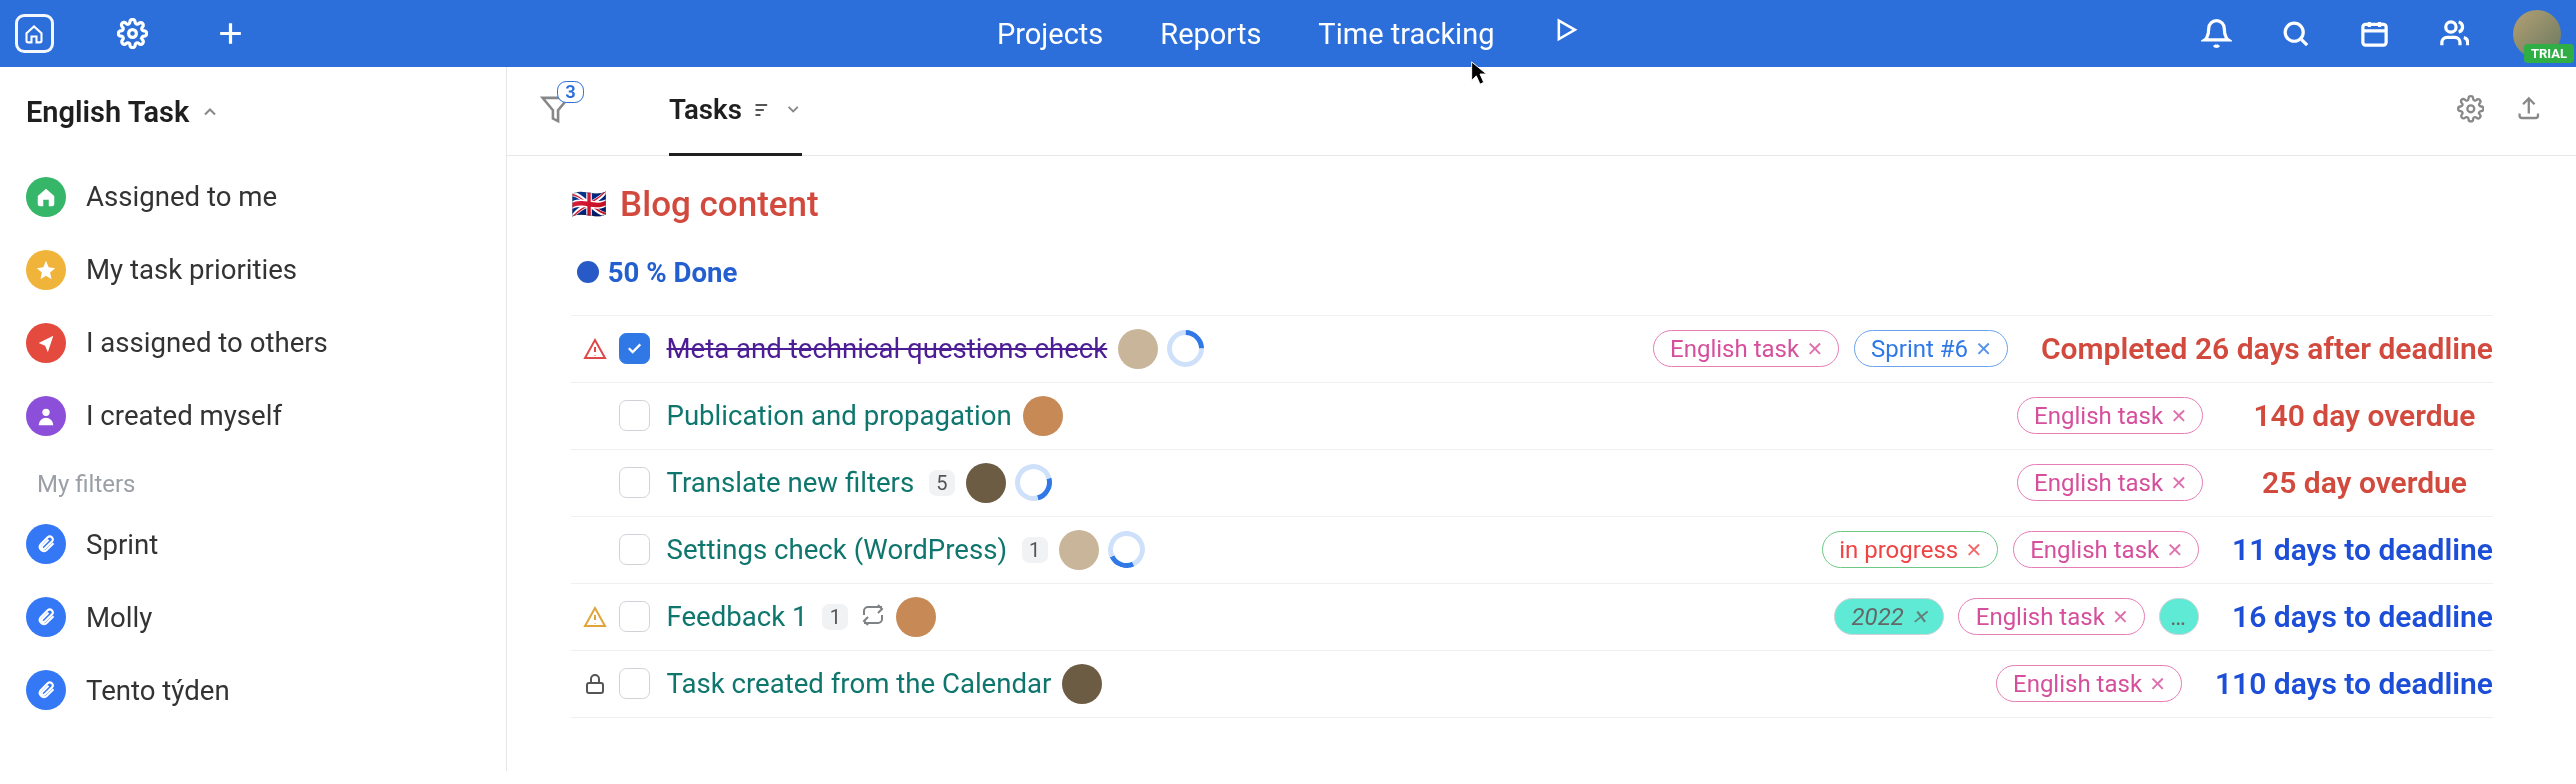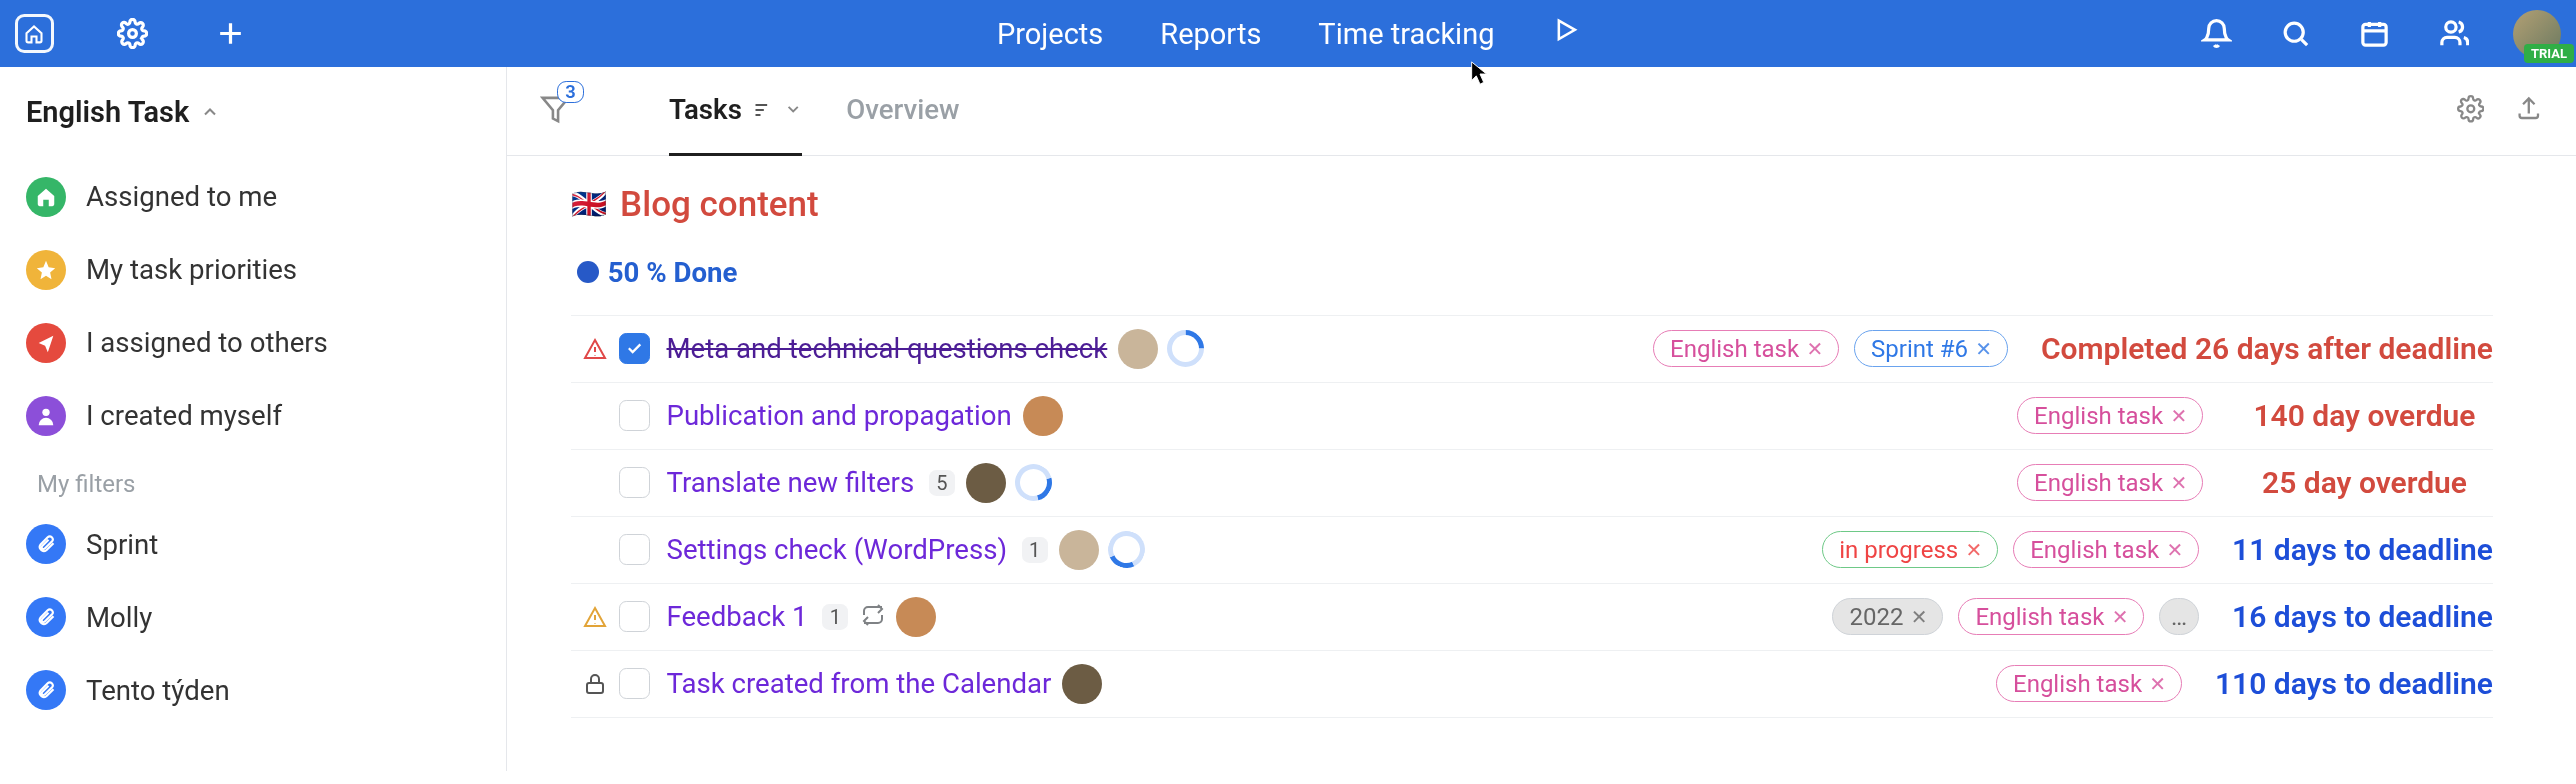--- a/index.html
+++ b/index.html
@@ -48,38 +48,38 @@
   .flag { font-size:29px; }
   .group-sub { display:flex; align-items:center; gap:9.2px; font-size:27.6px; color:#245fd0; font-weight:700; margin-bottom:26px; padding-left:5.5px; }
   .blue-dot { display:inline-block; width:22px; height:22px; border-radius:50%; background:#2759c7; }
 
   .task-row { display:flex; align-items:center; border-bottom:0.9px solid #eef0f2; padding:13px 0; }
   .task-row:first-of-type { border-top:0.9px solid #eef0f2; }
   .row-gutter { width:48px; display:flex; align-items:center; justify-content:center; }
   .chk { width:31px; height:31px; border:1.8px solid #cfd3d8; border-radius:7.3px; background:#fff; cursor:pointer; flex-shrink:0; display:flex; align-items:center; justify-content:center; }
   .chk.checked { background:#2f78e6; border-color:#2f78e6; }
   .chk.checked svg { stroke:#fff; stroke-width:3; fill:none; }
-  .task-title { margin-left:16.5px; font-size:27.6px; color:#6d28d9; display:flex; align-items:center; gap:16.5px; }
+  .task-title { margin-left:16.5px; font-size:27.6px; color:#0f766e; display:flex; align-items:center; gap:16.5px; }
   .task-title.done { text-decoration:line-through; color:#4c1d95; }
   .subcount { display:inline-flex; align-items:center; justify-content:center; min-width:26px; height:26px; padding:0 7.3px; border-radius:7.3px; background:#f1f2f4; color:#555; font-size:20px; }
   .repeat-ic { color:#7f8285; }
   .avatar { width:40px; height:40px; border-radius:50%; background:#c9b59a; flex-shrink:0; margin-left:11px; }
   .avatar.a2{background:#c78a56;}
   .avatar.a3{background:#6c5c44;}
   .ring { width:37px; height:37px; border-radius:50%; border:5.5px solid #cfe0fb; border-top-color:#2f78e6; transform:rotate(45deg); margin-left:9.2px; }
   .ring.r2{ transform:rotate(120deg); }
   .ring.r3{ transform:rotate(200deg); }
 
   .row-right { margin-left:auto; display:flex; align-items:center; gap:14.7px; }
   .chip { border-radius:918px; padding:3.7px 14.7px 3.7px 16.5px; font-size:24px; display:inline-flex; align-items:center; gap:7.3px; border:0.9px solid; }
   .chip .x { font-size:20px; opacity:.8; cursor:pointer; }
   .chip.pink { border-color:#e77db6; color:#d64f9c; }
   .chip.blue { border-color:#6aa3ee; color:#2f78e6; }
   .chip.green { border-color:#6ec987; color:#ef4444; }
-  .chip.gray { border-color:#cfd3d8; color:#666; background:#e5e5e5; }
+  .chip.gray { border-color:#cfd3d8; color:#666; background:#5eead4;font-style:italic; }
   .chip.dots { padding:3.7px 11px; }
   .date-label { font-size:30px; font-weight:600; margin-left:18.4px; min-width:257px; text-align:center; white-space:nowrap; }
   .date-label.red { color:#d24a3e; }
   .date-label.blue { color:#1d4ed8; }
 </style>
 </head>
 <body>
 
 <div class="topbar">
   <div class="left-icons">
@@ -233,23 +233,20 @@
       </div>
       <div class="tabs">
         <div class="tab active">
           <span>Tasks</span>
           <svg viewBox="0 0 24 24" width="20" height="20" fill="none" stroke="#555" stroke-width="2.5">
               <path d="M3 6h14M3 12h10M3 18h6"></path>
             </svg>
           <svg class="chev" viewBox="0 0 24 24" width="18.4" height="18.4" fill="none" stroke="#888" stroke-width="2.5">
               <path d="M6 9l6 6 6-6"></path>
             </svg>
-        </div>
-        <div class="tab inactive">
-          <span>Overview</span>
         </div>
       </div>
       <div class="head-right">
         <span>
           <svg viewBox="0 0 24 24" width="27.6" height="27.6" fill="none" stroke="#888" stroke-width="2">
               <circle cx="12" cy="12" r="3"></circle>
               <path d="M19.4 15a1.7 1.7 0 0 0 .34 1.87l.06.06a2 2 0 1 1-2.83 2.83l-.06-.06a1.7 1.7 0 0 0-1.87-.34 1.7 1.7 0 0 0-1 1.56V21a2 2 0 1 1-4 0v-.09a1.7 1.7 0 0 0-1-1.56 1.7 1.7 0 0 0-1.87.34l-.06.06a2 2 0 1 1-2.83-2.83l.06-.06a1.7 1.7 0 0 0 .34-1.87 1.7 1.7 0 0 0-1.56-1H3a2 2 0 1 1 0-4h.09a1.7 1.7 0 0 0 1.56-1 1.7 1.7 0 0 0-.34-1.87l-.06-.06A2 2 0 1 1 7.08 4.3l.06.06a1.7 1.7 0 0 0 1.87.34H9a1.7 1.7 0 0 0 1-1.56V3a2 2 0 1 1 4 0v.09a1.7 1.7 0 0 0 1 1.56 1.7 1.7 0 0 0 1.87-.34l.06-.06a2 2 0 1 1 2.83 2.83l-.06.06a1.7 1.7 0 0 0-.34 1.87V9a1.7 1.7 0 0 0 1.56 1H21a2 2 0 1 1 0 4h-.09a1.7 1.7 0 0 0-1.56 1z"></path>
             </svg>
         </span>
         <span>

